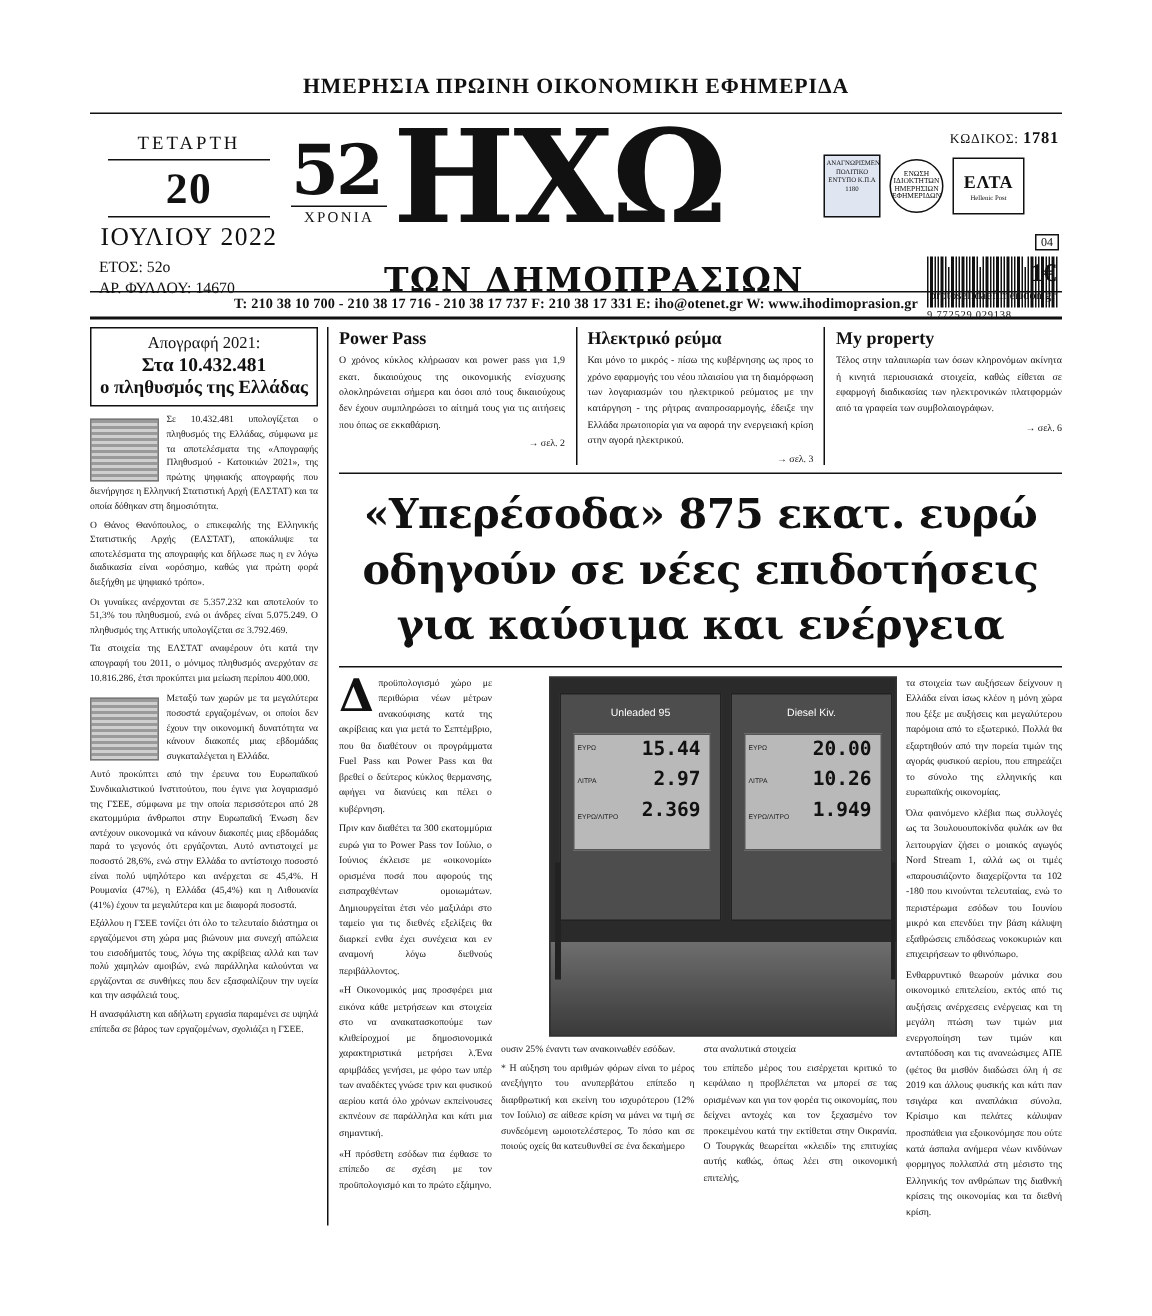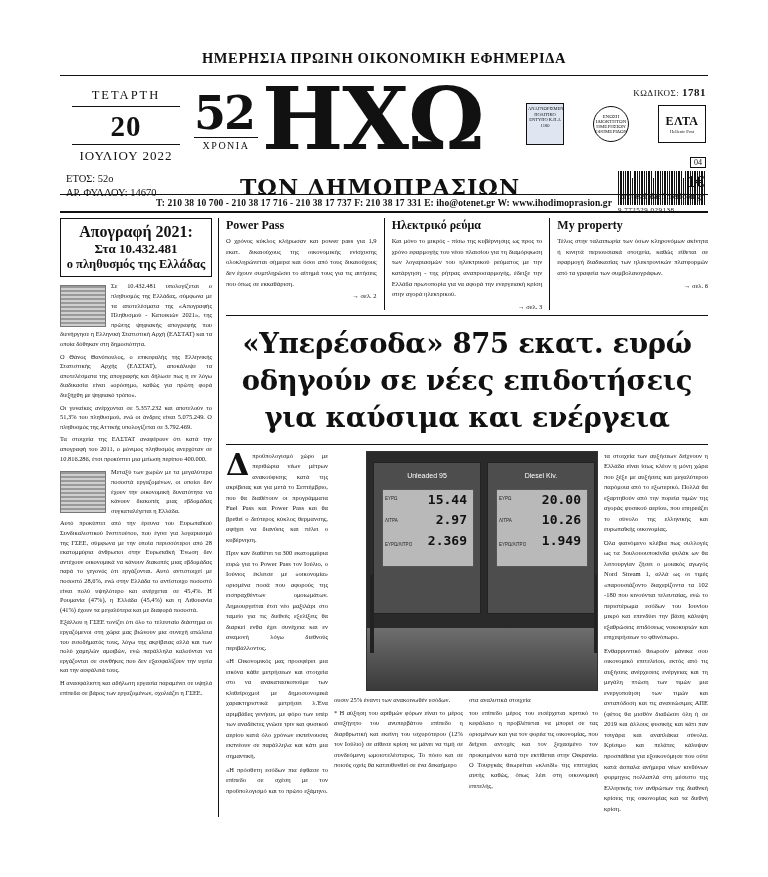--- a/index.html
+++ b/index.html
@@ -7,34 +7,34 @@
   .page{position:relative;width:768px;height:877px;background:#fff;}
   .sheet{position:absolute;left:60px;top:34px;width:648px;height:820px;background:#fff;}
 
   
   .tagline{text-align:center;font-family:"Liberation Serif",serif;font-weight:bold;font-size:14.5px;letter-spacing:.6px;padding-top:16px;color:#111;}
   .mast-rule{height:1px;background:#111;margin:8px 0 0 0;}
   .mast{position:relative;height:118px;}
   .mast-left{position:absolute;left:6px;top:12px;width:120px;text-align:center;}
   .mast-left .dayname{font-size:12.5px;letter-spacing:2px;}
   .mast-left .daynum{font-size:29px;font-weight:bold;line-height:1.05;margin-top:4px;letter-spacing:1px;}
-  .mast-left .monthyear{font-size:13px;letter-spacing:1px;margin-top:2px;}
+  .mast-left .monthyear{font-size:17px;letter-spacing:1px;margin-top:2px;}
   .mast-left .underline{height:1px;background:#111;margin:3px 6px;}
 
   .logo-wrap{position:absolute;left:134px;top:2px;display:flex;align-items:flex-start;}
   .badge52{position:relative;width:70px;height:74px;margin-top:12px;}
   .badge52 .num{font-family:"DejaVu Serif",serif;font-size:46px;font-weight:bold;line-height:1;letter-spacing:-2px;}
   .badge52 .chronia{font-size:10px;letter-spacing:1.5px;border-top:1px solid #111;padding-top:2px;margin-top:1px;text-align:center;width:64px;}
   .logo-text{font-family:"DejaVu Serif",serif;font-size:86px;font-weight:bold;line-height:.95;letter-spacing:-1px;margin-left:-2px;}
-  .logo-sub{position:absolute;left:180px;top:98px;font-family:"DejaVu Serif",serif;font-size:22px;font-weight:bold;letter-spacing:1px;}
+  .logo-sub{position:absolute;left:196px;top:98px;font-family:"DejaVu Serif",serif;font-size:22px;font-weight:bold;letter-spacing:1px;}
 
   .mast-right{position:absolute;right:2px;top:10px;width:180px;}
   .kod{text-align:right;font-size:9px;letter-spacing:.5px;}
   .kod b{font-size:11px;}
-  .stamps{display:flex;gap:6px;justify-content:space-between;margin-top:5px;align-items:center;}
+  .stamps{display:flex;gap:6px;justify-content:center;margin-top:5px;align-items:center;}
   .stamp{border:1px solid #111;width:34px;height:36px;font-size:4.5px;line-height:1.25;text-align:center;padding:2px 1px;overflow:hidden;}
   .stamp.blue{background:#dfe6f2;}
   .circle-stamp{width:34px;height:34px;border-radius:50%;border:1px solid #111;font-size:5px;display:flex;align-items:center;justify-content:center;text-align:center;}
   .elta{border:1px solid #111;width:46px;height:36px;display:flex;flex-direction:column;align-items:center;justify-content:center;}
   .elta .t{font-size:12px;font-weight:bold;letter-spacing:.5px;}
   .elta .s{font-size:4.5px;}
   .barcode{margin-top:6px;display:flex;justify-content:flex-end;align-items:flex-end;gap:3px;}
   .bars{height:34px;display:flex;align-items:flex-end;}
   .bars i{display:block;width:1px;height:34px;background:#111;margin-right:1px;}
   .bars i.w{width:2px;}
@@ -48,21 +48,21 @@
   .price .site{font-size:8px;letter-spacing:.2px;}
 
   .phones{border-top:1px solid #111;border-bottom:2px solid #111;text-align:center;font-size:9.5px;font-weight:bold;padding:3px 0;letter-spacing:.1px;}
 
   
   .body{display:flex;margin-top:5px;}
   .col-left{width:152px;flex:0 0 152px;padding-right:6px;border-right:1px solid #111;}
   .col-main{flex:1;padding-left:7px;}
 
   .hl-box{border:1px solid #111;padding:4px 5px 5px;text-align:center;}
-  .hl-box .t1{font-size:16px;font-weight:bold;}
+  .hl-box .t1{font-size:11px;font-weight:normal;}
   .hl-box .t2{font-size:13px;font-weight:bold;line-height:1.15;margin-top:1px;}
   .hl-box .t3{font-size:12.5px;font-weight:bold;line-height:1.15;}
 
   .thumb{width:44px;height:40px;float:left;margin:4px 5px 2px 0;background:
      repeating-linear-gradient(0deg,#cfcfcf 0 2px,#9a9a9a 2px 4px),#bdbdbd;border:1px solid #777;}
   .smalltext{font-size:6.4px;line-height:1.5;text-align:justify;margin-top:4px;}
   .smalltext p{margin:0 0 3px 0;}
 
   .gsee{border:1px solid #111;border-left:0;border-right:0;margin-top:6px;padding:4px 0 5px;text-align:center;}
   .gsee .k{font-size:12px;font-weight:bold;}

